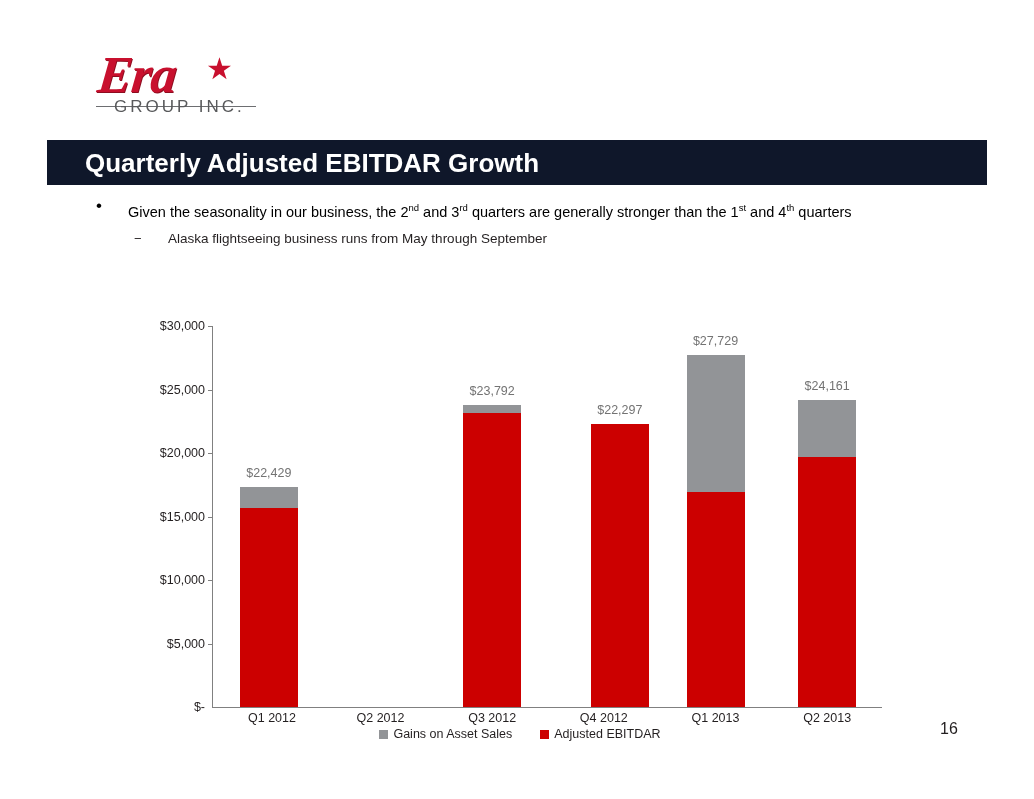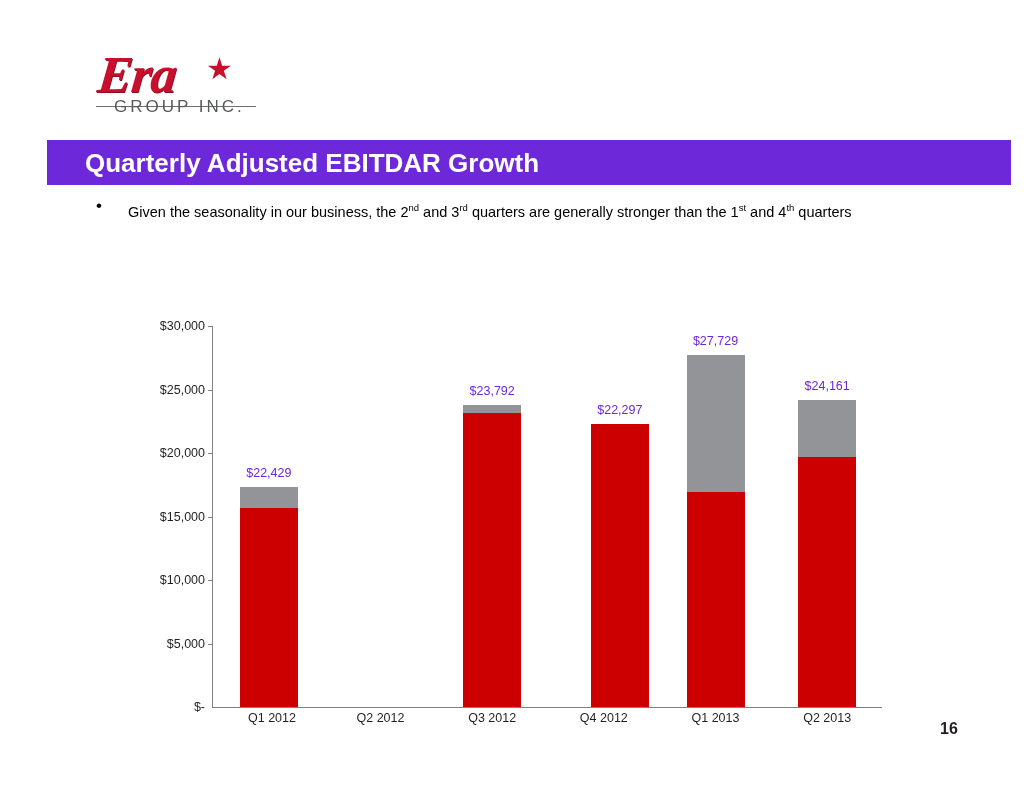--- a/index.html
+++ b/index.html
@@ -68,22 +68,21 @@
     color: #58595b;
   }
 
   
   .title-band {
     position: absolute;
     left: 47px;
     top: 140px;
     width: 940px;
     height: 45px;
-    background: #6d28d9;
-    padding-left: 24px;
+    background: #0f172a;
   }
   .title-text {
     position: absolute;
     left: 38px;
     top: 8px;
     font-size: 26px;
     font-weight: bold;
     color: #ffffff;
     white-space: nowrap;
   }
@@ -177,21 +176,21 @@
     position: absolute;
     left: 0;
     width: 100%;
     background: #929497;
   }
   .bar-label {
     position: absolute;
     left: 50%;
     transform: translateX(-50%);
     font-size: 12.5px;
-    color: #6d28d9;
+    color: #737373;
     white-space: nowrap;
   }
   .xtick {
     position: absolute;
     top: 384px;
     text-align: center;
     font-size: 12.5px;
     color: #231f20;
     width: 100px;
     margin-left: -21px;
@@ -219,21 +218,21 @@
     vertical-align: -1px;
   }
   .sw-gray { background: #929497; }
   .sw-red { background: #cc0000; }
 
   .page-num {
     position: absolute;
     left: 940px;
     top: 720px;
     font-size: 16px;
-    font-weight: bold;
+    font-weight: normal;
     color: #231f20;
     text-align: right;
   }
 </style>
 </head>
 <body>
 
 <div class="slide">
 
   <div class="logo">
@@ -242,20 +241,21 @@
     <div class="logo-rule"></div>
     <div class="logo-sub">GROUP INC.</div>
   </div>
 
   <div class="title-band">
     <div class="title-text">Quarterly Adjusted EBITDAR Growth</div>
   </div>
 
   <div class="bullets">
     <div class="b1" id="bul0">Given the seasonality in our business, the 2<sup>nd</sup> and 3<sup>rd</sup> quarters are generally stronger than the 1<sup>st</sup> and 4<sup>th</sup> quarters</div>
+    <div class="b2" id="bul2">Alaska flightseeing business runs from May through September</div>
   </div>
 
   <div class="chart-area">
     <div class="plot" id="plot">
         <div style="position: absolute; left: 0px; bottom: 0px; width: 0px; height: 0px;">
           <div class="ytick">$-</div>
         </div>
         <div style="position: absolute; left: 0px; bottom: 63.5px; width: 0px; height: 0px;">
           <div class="ytick">$5,000</div>
           <div class="ytick-mark"></div>
@@ -304,16 +304,17 @@
           <div class="bar-label" style="bottom: 359.158px;">$27,729</div>
         </div>
         <div class="xtick" style="left: 473.5px;">Q1 2013</div>
         <div class="bar-col" style="left: 585.167px; height: 381px;">
           <div class="seg-red" style="height: 250.19px;"></div>
           <div class="seg-gray" style="height: 56.6547px; bottom: 250.19px;"></div>
           <div class="bar-label" style="bottom: 313.845px;">$24,161</div>
         </div>
         <div class="xtick" style="left: 585.167px;">Q2 2013</div>
       </div>
+    <div class="legend" id="legend"><span class="legend-item"><span class="swatch sw-gray" style="background: rgb(146, 148, 151);"></span><span>Gains on Asset Sales</span></span><span class="legend-item"><span class="swatch sw-red" style="background: rgb(204, 0, 0);"></span><span>Adjusted EBITDAR</span></span></div>
   </div>
 
   <div class="page-num">16</div>
 </div>
 
 </body></html>

